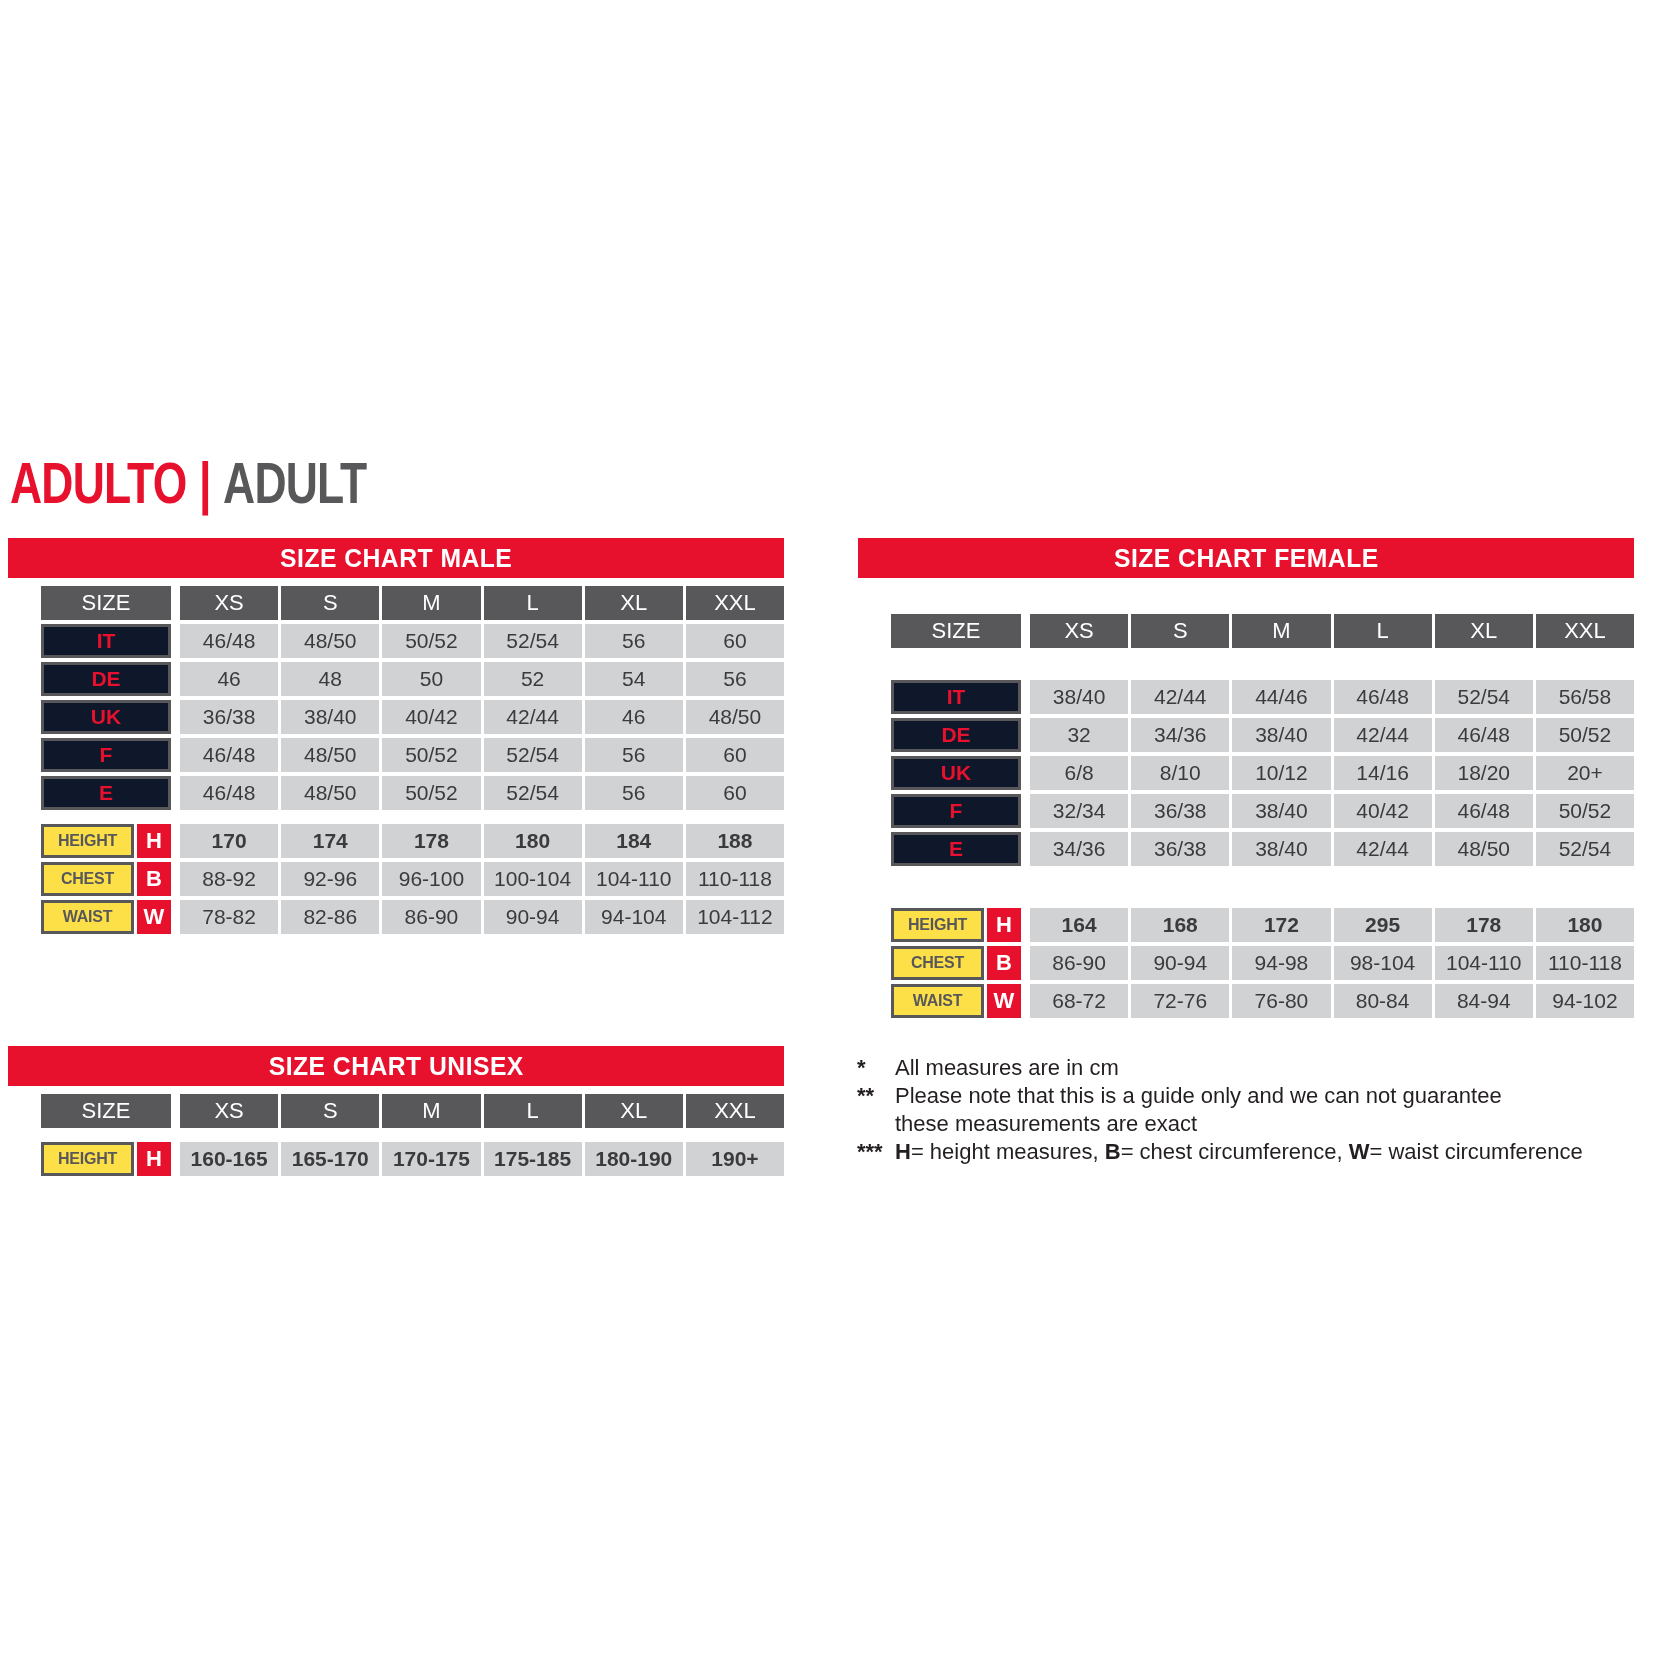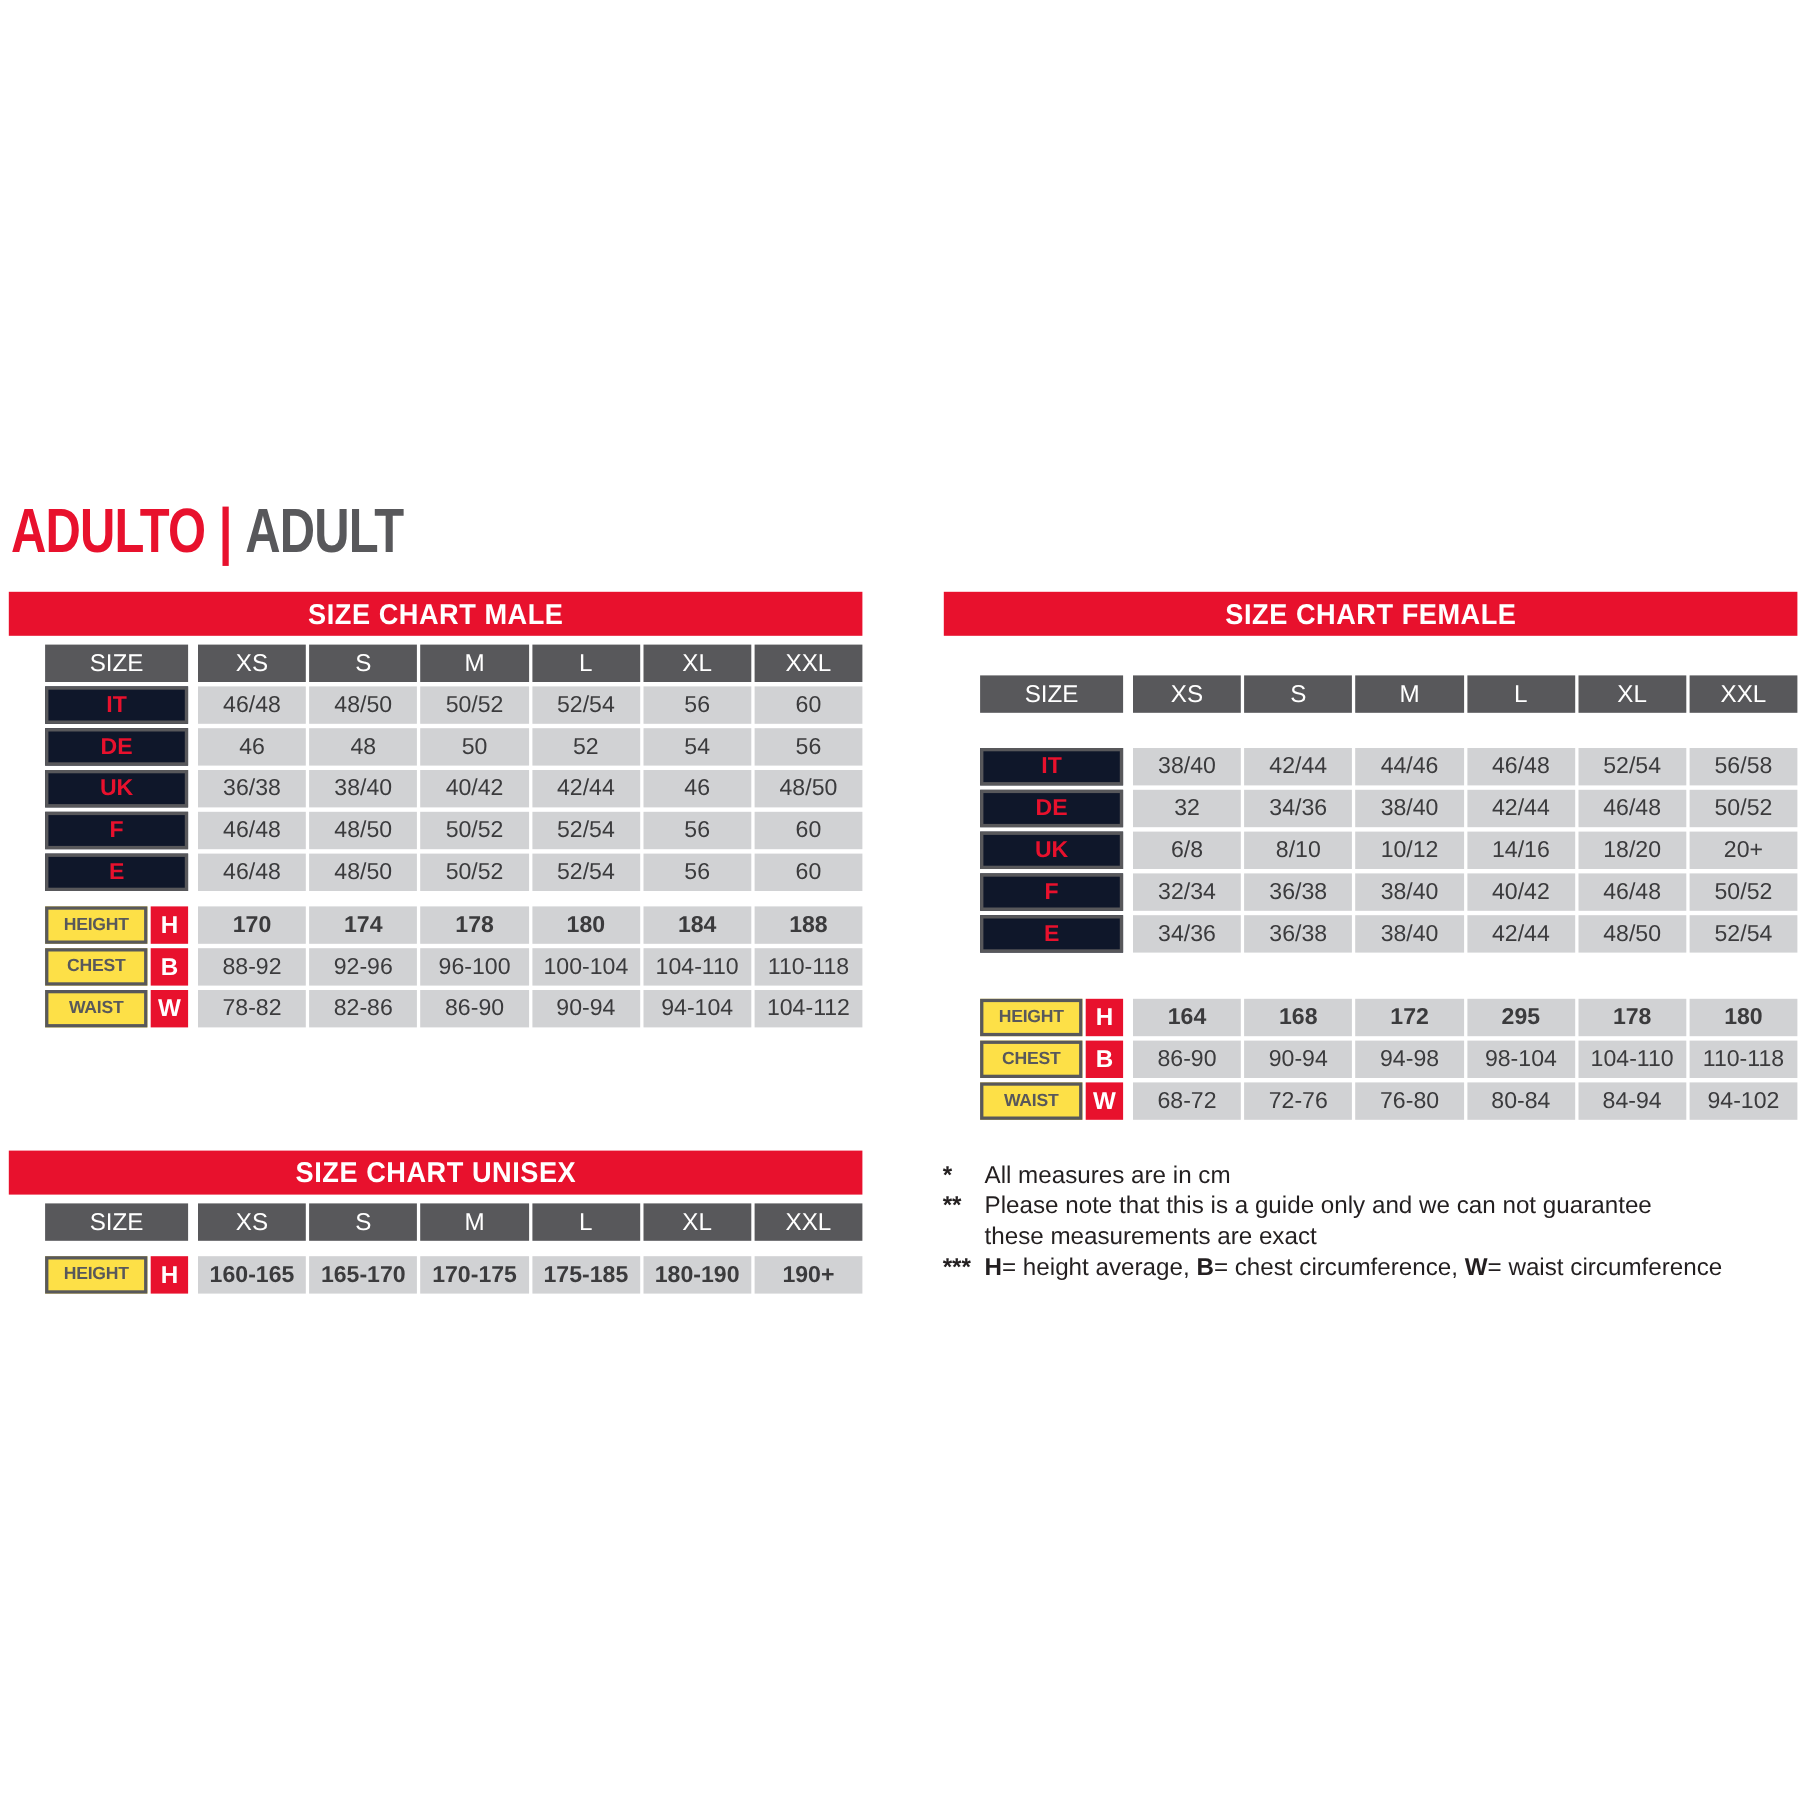--- a/index.html
+++ b/index.html
@@ -370,17 +370,17 @@
       </div>
 
       <div class="fn-line">
         <span class="fn-marker">**</span>
         <span class="fn-text"><b></b><span class="fn-t">Please note that this is a guide only and we can not guarantee
 these measurements are exact</span><b></b><span class="fn-t"></span><b></b><span class="fn-t"></span></span>
       </div>
 
       <div class="fn-line">
         <span class="fn-marker">***</span>
-        <span class="fn-text"><b>H</b><span class="fn-t">= height average, </span><b>B</b><span class="fn-t">= chest circumference, </span><b>W</b><span class="fn-t">= waist circumference</span></span>
+        <span class="fn-text"><b>H</b><span class="fn-t">= height measures, </span><b>B</b><span class="fn-t">= chest circumference, </span><b>W</b><span class="fn-t">= waist circumference</span></span>
       </div>
     </section>
 
 </div>
 
 </body></html>

